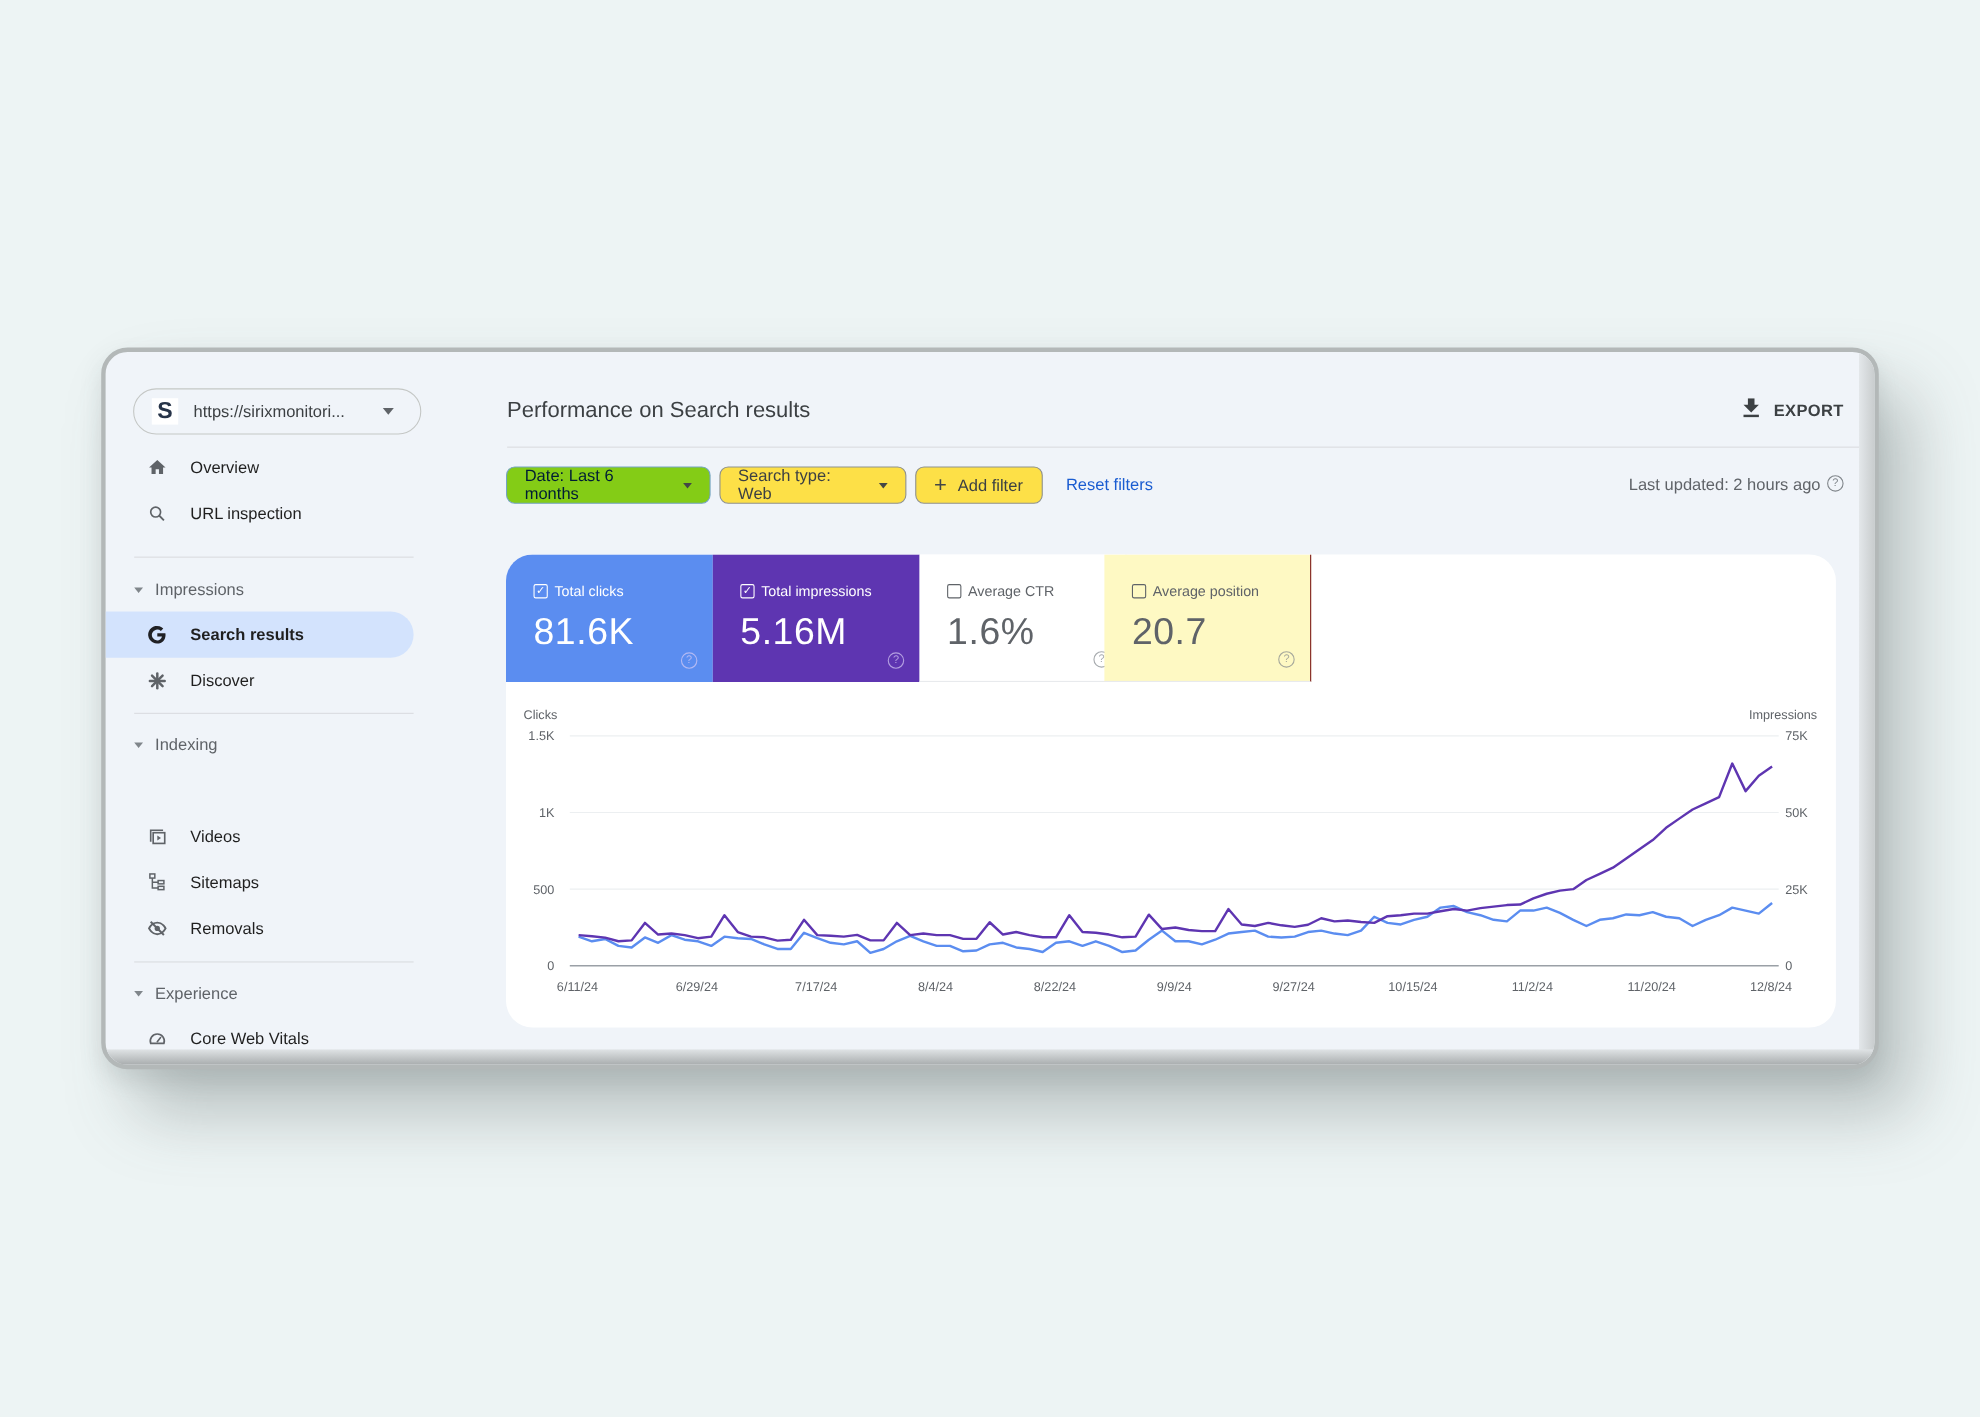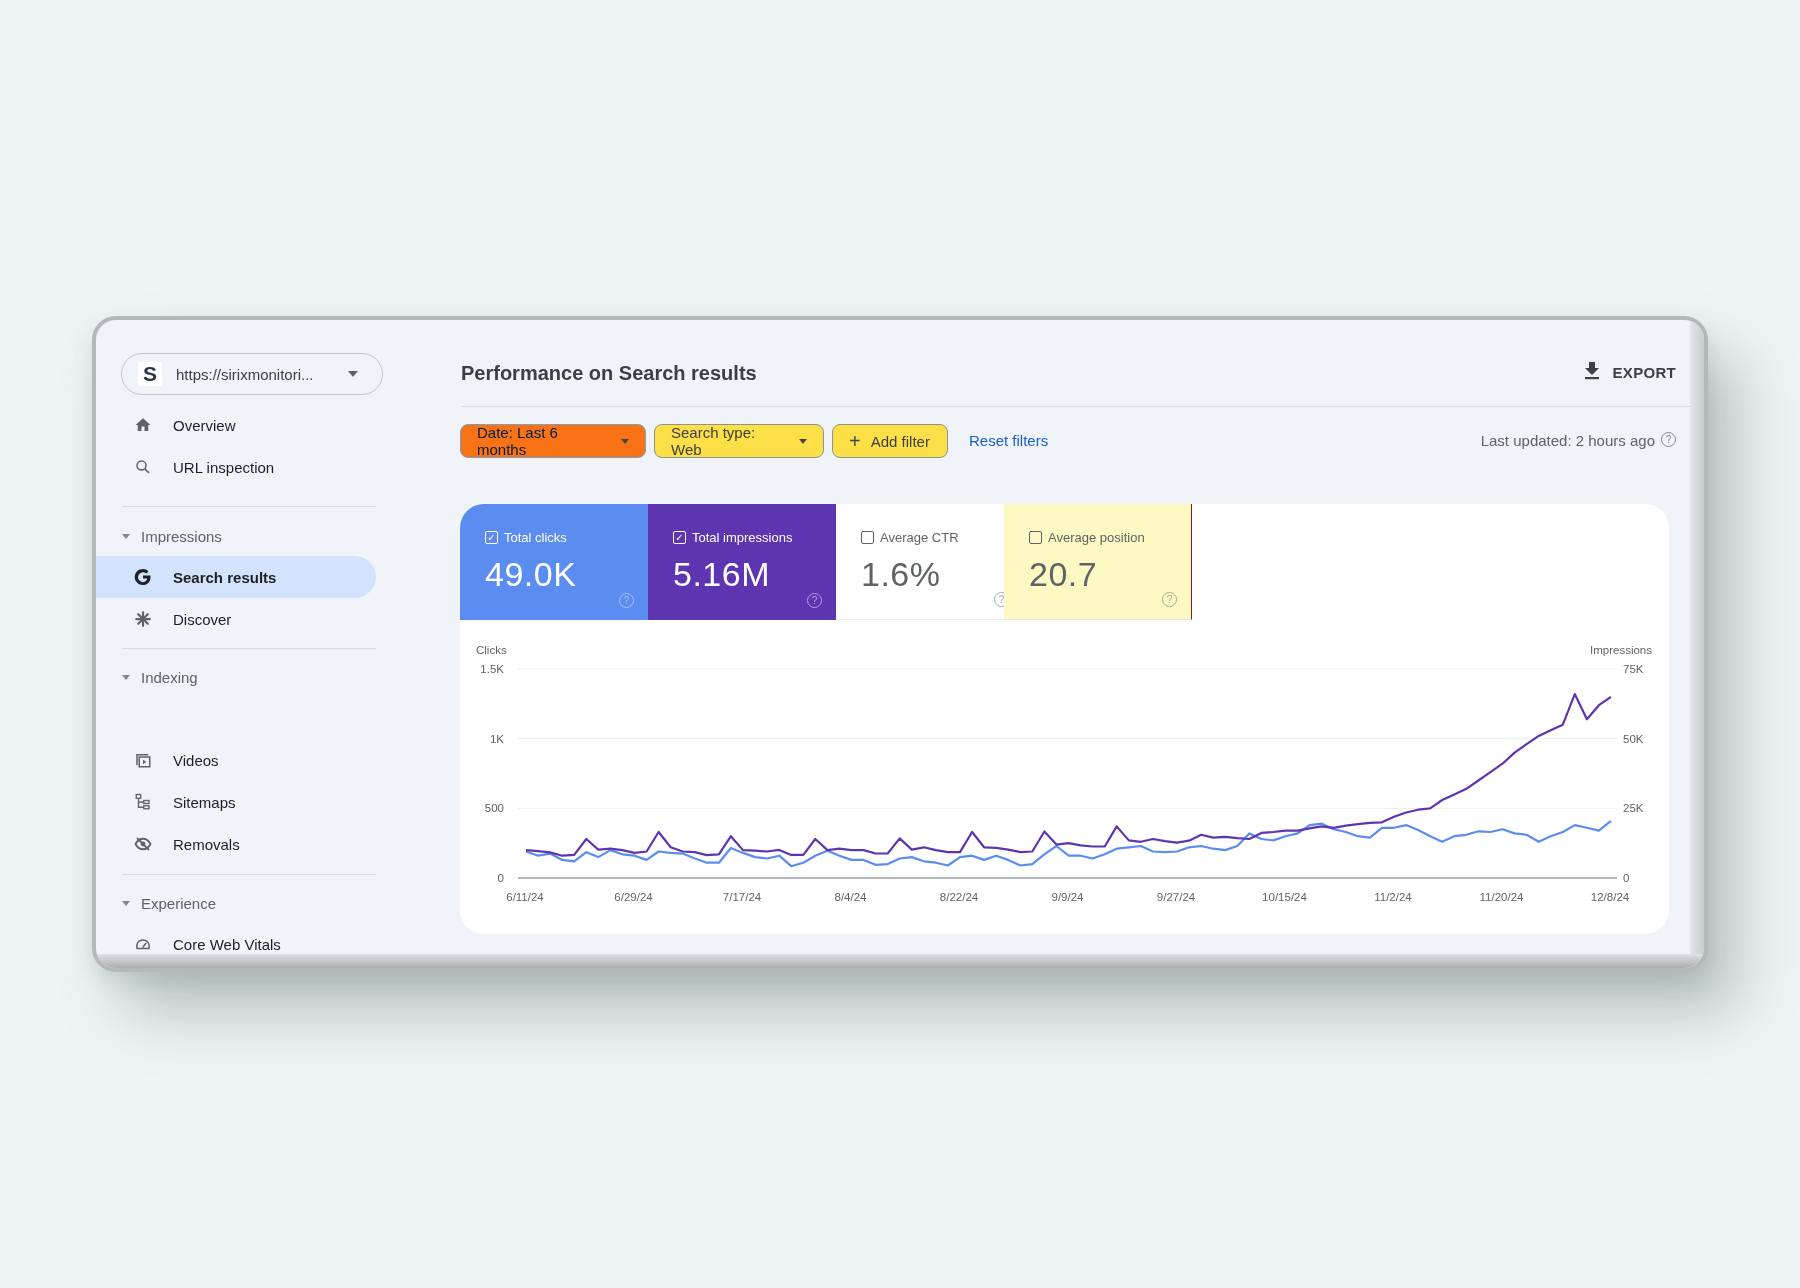--- a/index.html
+++ b/index.html
@@ -63,21 +63,21 @@
   
   .main { position: absolute; left: 365px; top: 0; right: 14px; height: 100%; }
   .page-title { position: absolute; left: 0; top: 42px; font-size: 20px; color: #3c4043; }
   .export-btn { position: absolute; right: 14px; top: 42px; display: flex; align-items: center; font-size: 15px; color: #3c4043; font-weight: bold; letter-spacing: 0.3px; cursor: pointer; }
   .export-icon { margin-right: 13px; }
   .header-divider { position: absolute; left: 0; right: 0; top: 86px; height: 1px; background: #dadce0; }
   .chip {
     position: absolute; top: 104px; height: 34px; border: 1px solid #8e918f; border-radius: 8px;
     display: flex; align-items: center; padding: 0 16px; font-size: 15px; color: #3c4043; background: #fde047; cursor: pointer;
   }
-  .chip.active { background: #f97316; border-color: #74a3c4; color: #001d35; }
+  .chip.active { background: #84cc16; border-color: #74a3c4; color: #001d35; }
   .chip .caret { margin-left: 14px; width: 0; height: 0; border-left: 4px solid transparent; border-right: 4px solid transparent; border-top: 5px solid #444746; }
   .chip .plus { margin-right: 10px; font-size: 20px; line-height: 1; color: #444746; }
   .reset-link { position: absolute; left: 508px; top: 112px; font-size: 15px; color: #1a5cd1; cursor: pointer; }
   .last-updated { position: absolute; right: 14px; top: 112px; font-size: 15px; color: #5f6368; display: flex; align-items: flex-start; }
   .help-icon {
     width: 15px; height: 15px; border-radius: 50%; border: 1.3px solid currentColor;
     display: inline-flex; align-items: center; justify-content: center; font-size: 10px; line-height: 1;
   }
   .last-updated .help-icon { margin-left: 6px; color: #80868b; }
 
@@ -211,21 +211,21 @@
         <svg width="20" height="18" viewBox="0 0 24 24" fill="none" stroke="#5f6368" stroke-width="2">
             <path d="M4 18a8.5 8.5 0 1 1 16 0z"></path>
             <path d="M12 16l4-5" stroke-linecap="round"></path>
           </svg>
       </span>
       <span>Core Web Vitals</span>
     </div>
   </div>
 
   <div class="main">
-    <h1 class="page-title" style="font-weight:bold">Performance on Search results</h1>
+    <h1 class="page-title" style="font-weight:normal">Performance on Search results</h1>
     <div class="export-btn">
       <span class="export-icon">
         <svg width="16" height="18" viewBox="0 0 16 18">
             <path d="M5 0h6v6h4l-7 7-7-7h4z" fill="#3c4043"></path>
             <rect x="1" y="15" width="14" height="2.2" fill="#3c4043"></rect>
           </svg>
       </span>
       <span>EXPORT</span>
     </div>
     <div class="header-divider"></div>
@@ -247,21 +247,21 @@
       <span>Last updated: 2 hours ago</span>
       <span class="help-icon">?</span>
     </div>
 
     <div class="card">
       <div class="metric m0">
         <div class="metric-head">
           <span class="cbox">✓</span>
           <span>Total clicks</span>
         </div>
-        <div class="metric-value">49.0K</div>
+        <div class="metric-value">81.6K</div>
         <span class="help-icon">?</span>
       </div>
       <div class="metric m1">
         <div class="metric-head">
           <span class="cbox">✓</span>
           <span>Total impressions</span>
         </div>
         <div class="metric-value">5.16M</div>
         <span class="help-icon">?</span>
       </div>

